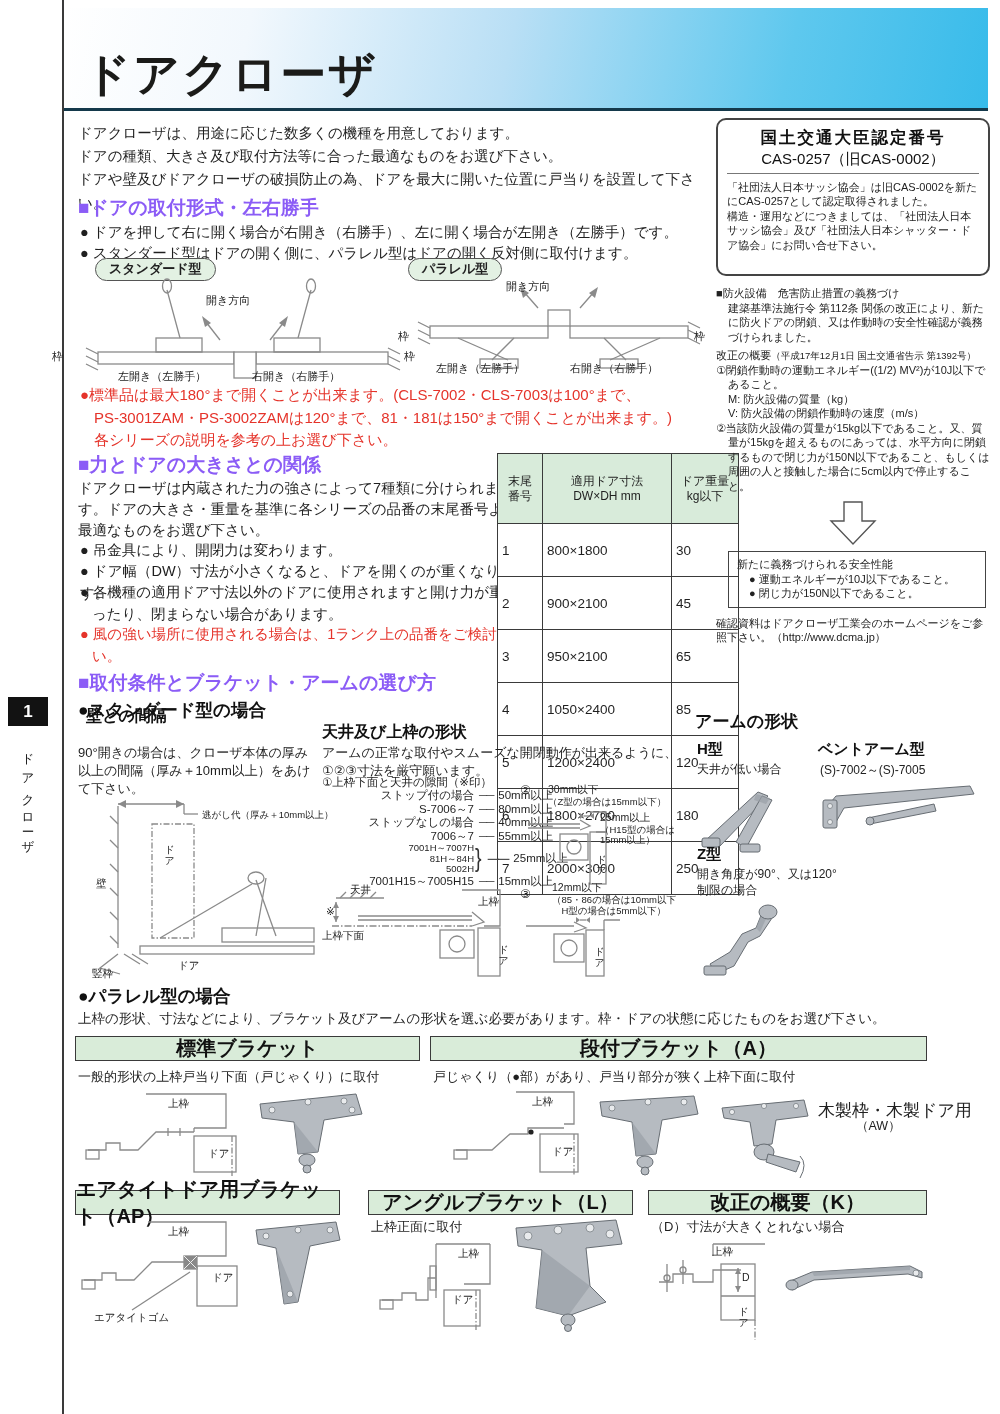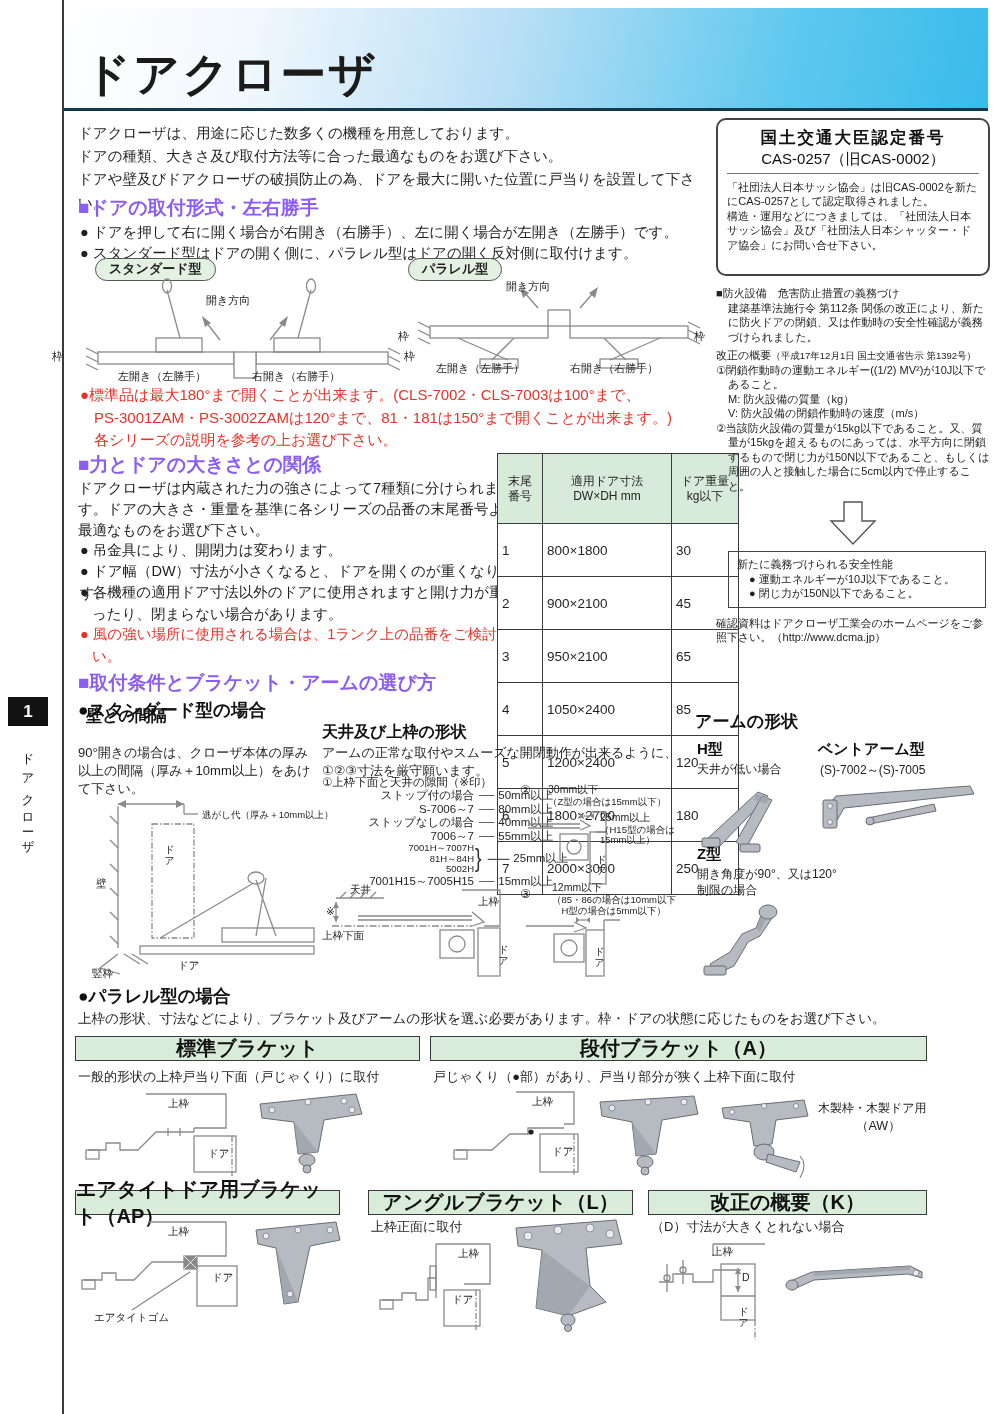--- a/index.html
+++ b/index.html
@@ -445,21 +445,21 @@
     <g>
       <polygon class="metal" points="6,16 88,8 92,24 60,28 56,52 38,54 34,30 8,26"></polygon>
       <circle class="hole" cx="16" cy="20" r="2.6"></circle>
         <circle class="hole" cx="48" cy="14" r="2.6"></circle>
         <circle class="hole" cx="80" cy="14" r="2.6"></circle>
       <ellipse class="metal" cx="48" cy="60" rx="10" ry="8"></ellipse>
       <polygon class="metal" points="52,62 84,70 80,80 50,70"></polygon>
       <path d="M84,64 q8,8 0,22" fill="none" stroke="#676d73" stroke-width="1"></path>
     </g>
   </svg>
-  <div class="lbl" style="left:818px;top:1102px;font-size:12px;">木製枠・木製ドア用</div>
+  <div class="lbl" style="left:818px;top:1102px;font-size:17px;">木製枠・木製ドア用</div>
   <div class="lbl" style="left:856px;top:1120px;font-size:12.5px;">（AW）</div>
 
   <div class="bar" style="left:75px;top:1190px;width:265px;">エアタイトドア用ブラケット（AP）</div>
   <div class="bar" style="left:368px;top:1190px;width:265px;">アングルブラケット（L）</div>
   <div class="bar" style="left:648px;top:1190px;width:279px;">改正の概要（K）</div>
 
   <svg class="t" style="left:80px;top:1214px;" width="160" height="110" viewBox="0 0 160 110">
     <g class="ln">
       <polyline points="4,66 22,66 22,59 36,59 36,66 54,66 72,48 104,48"></polyline>
       <rect x="2" y="66" width="13" height="9"></rect>

